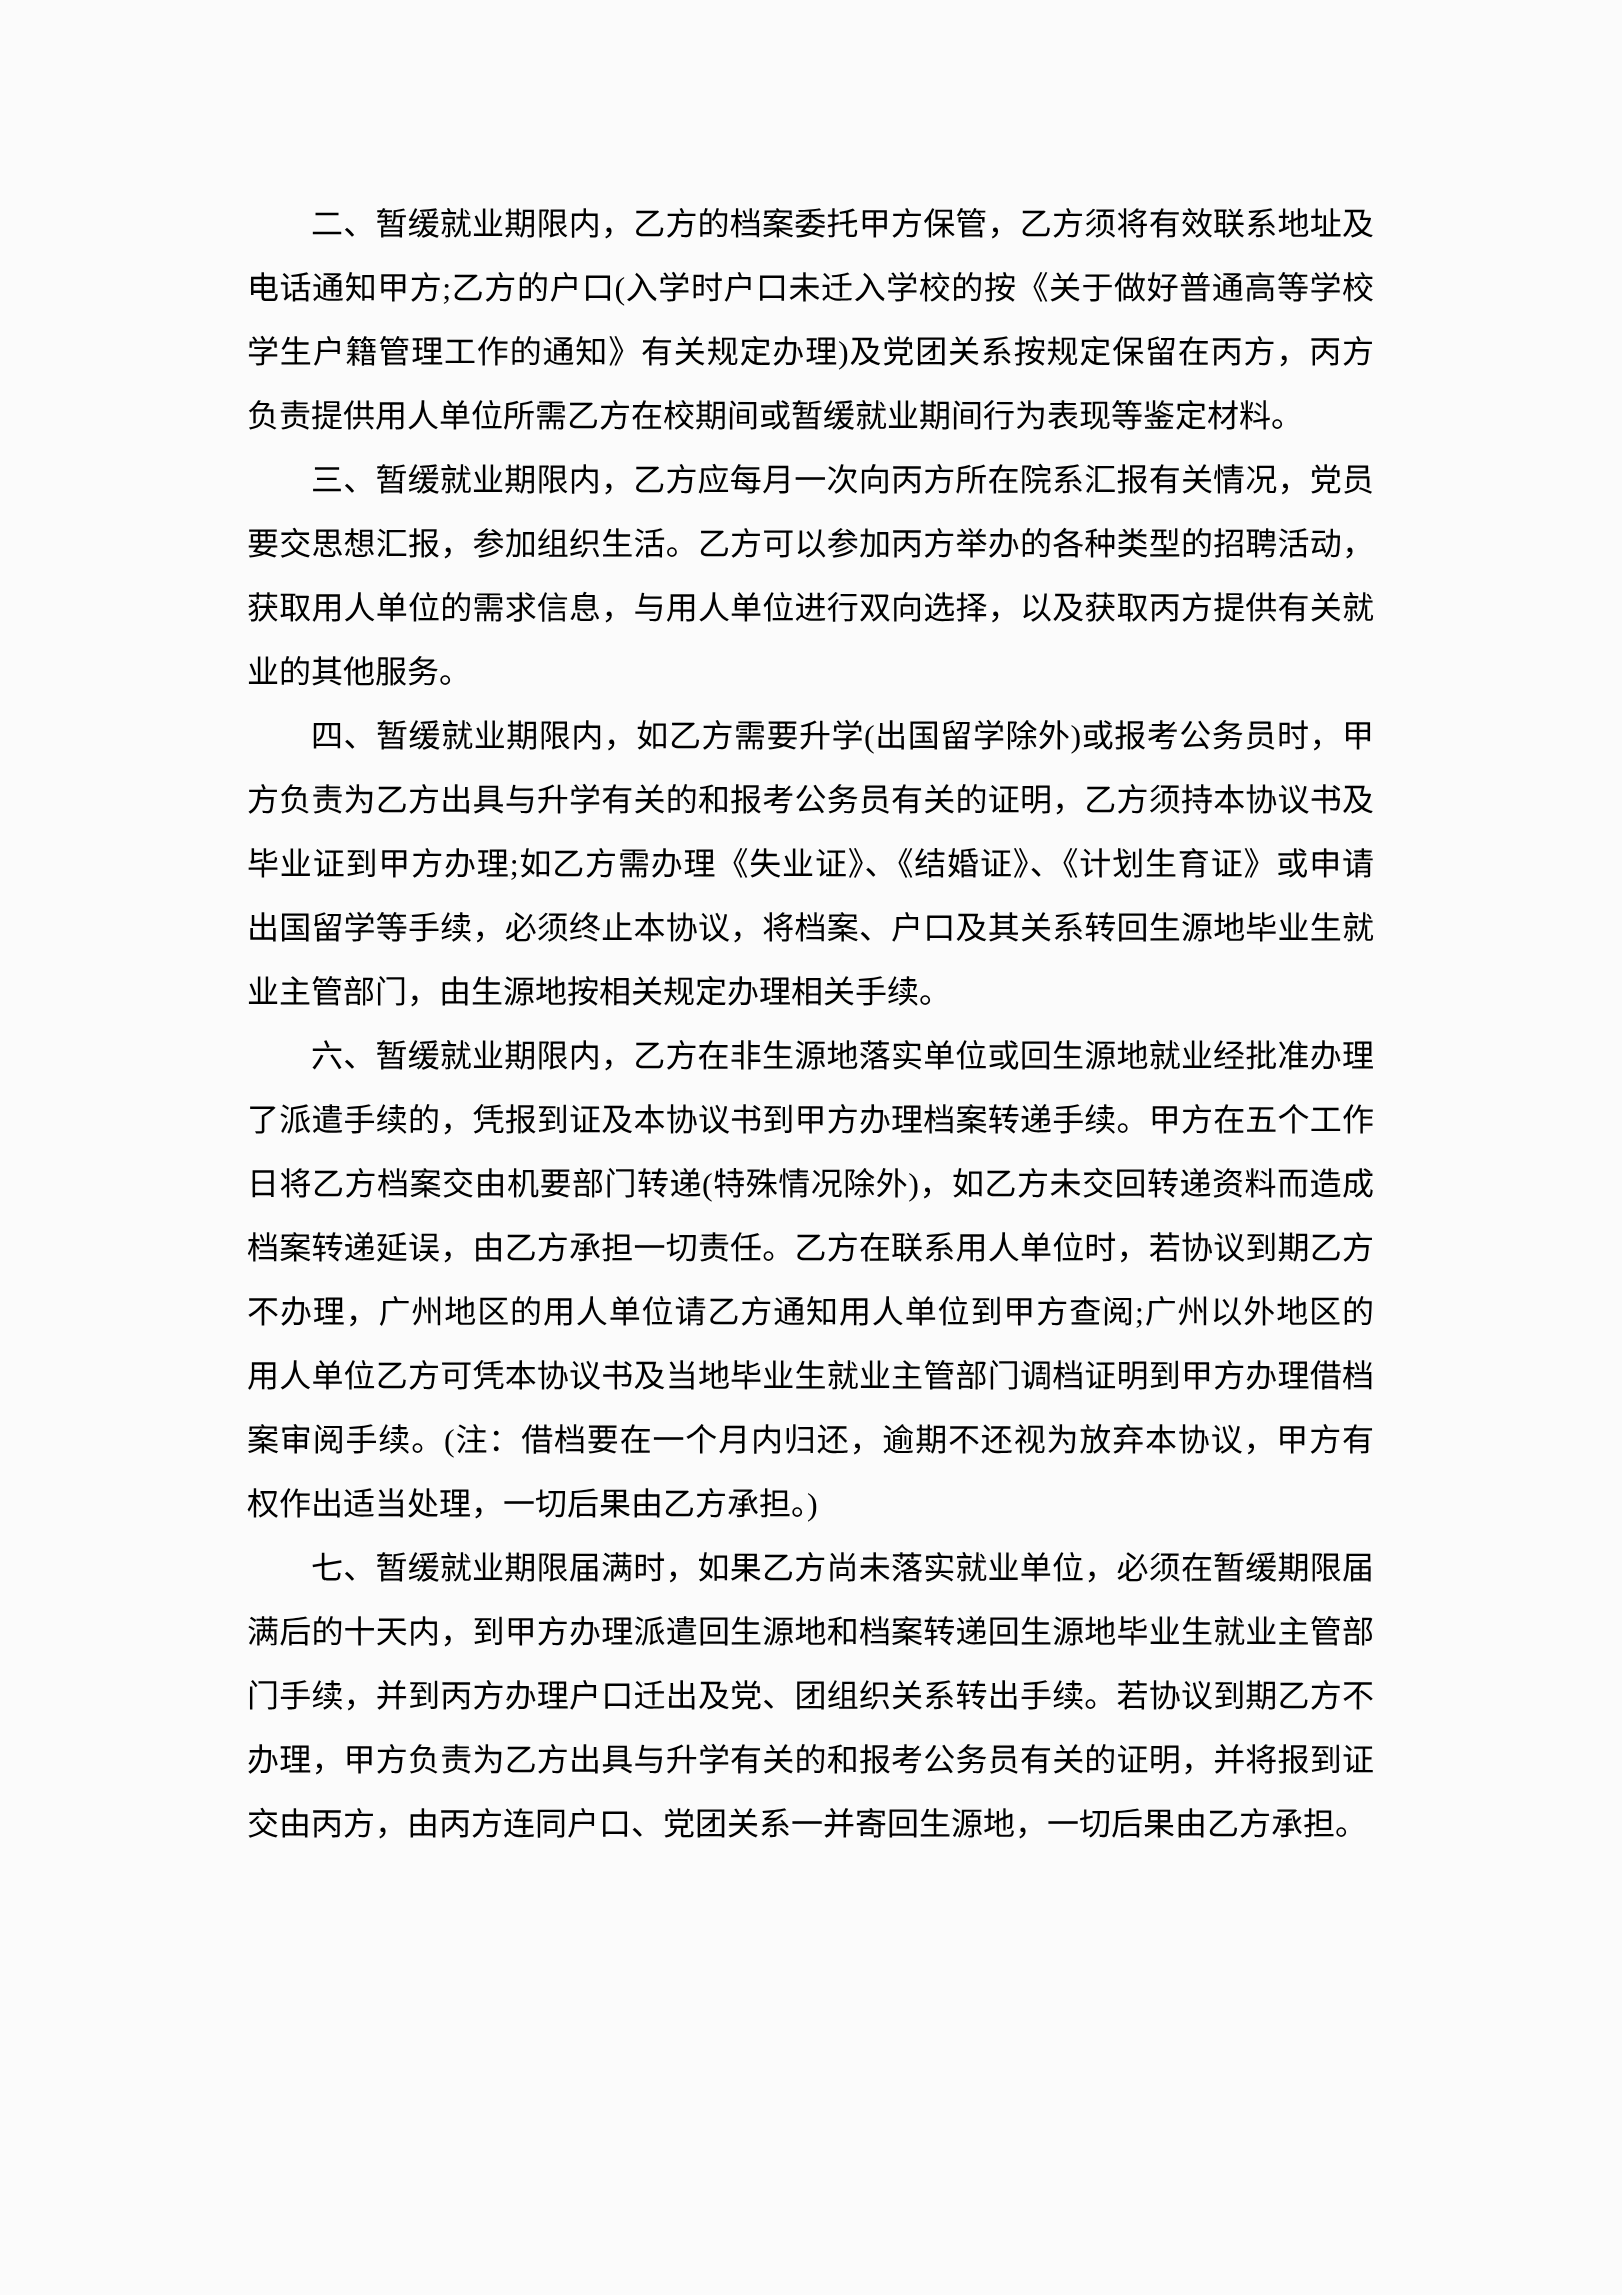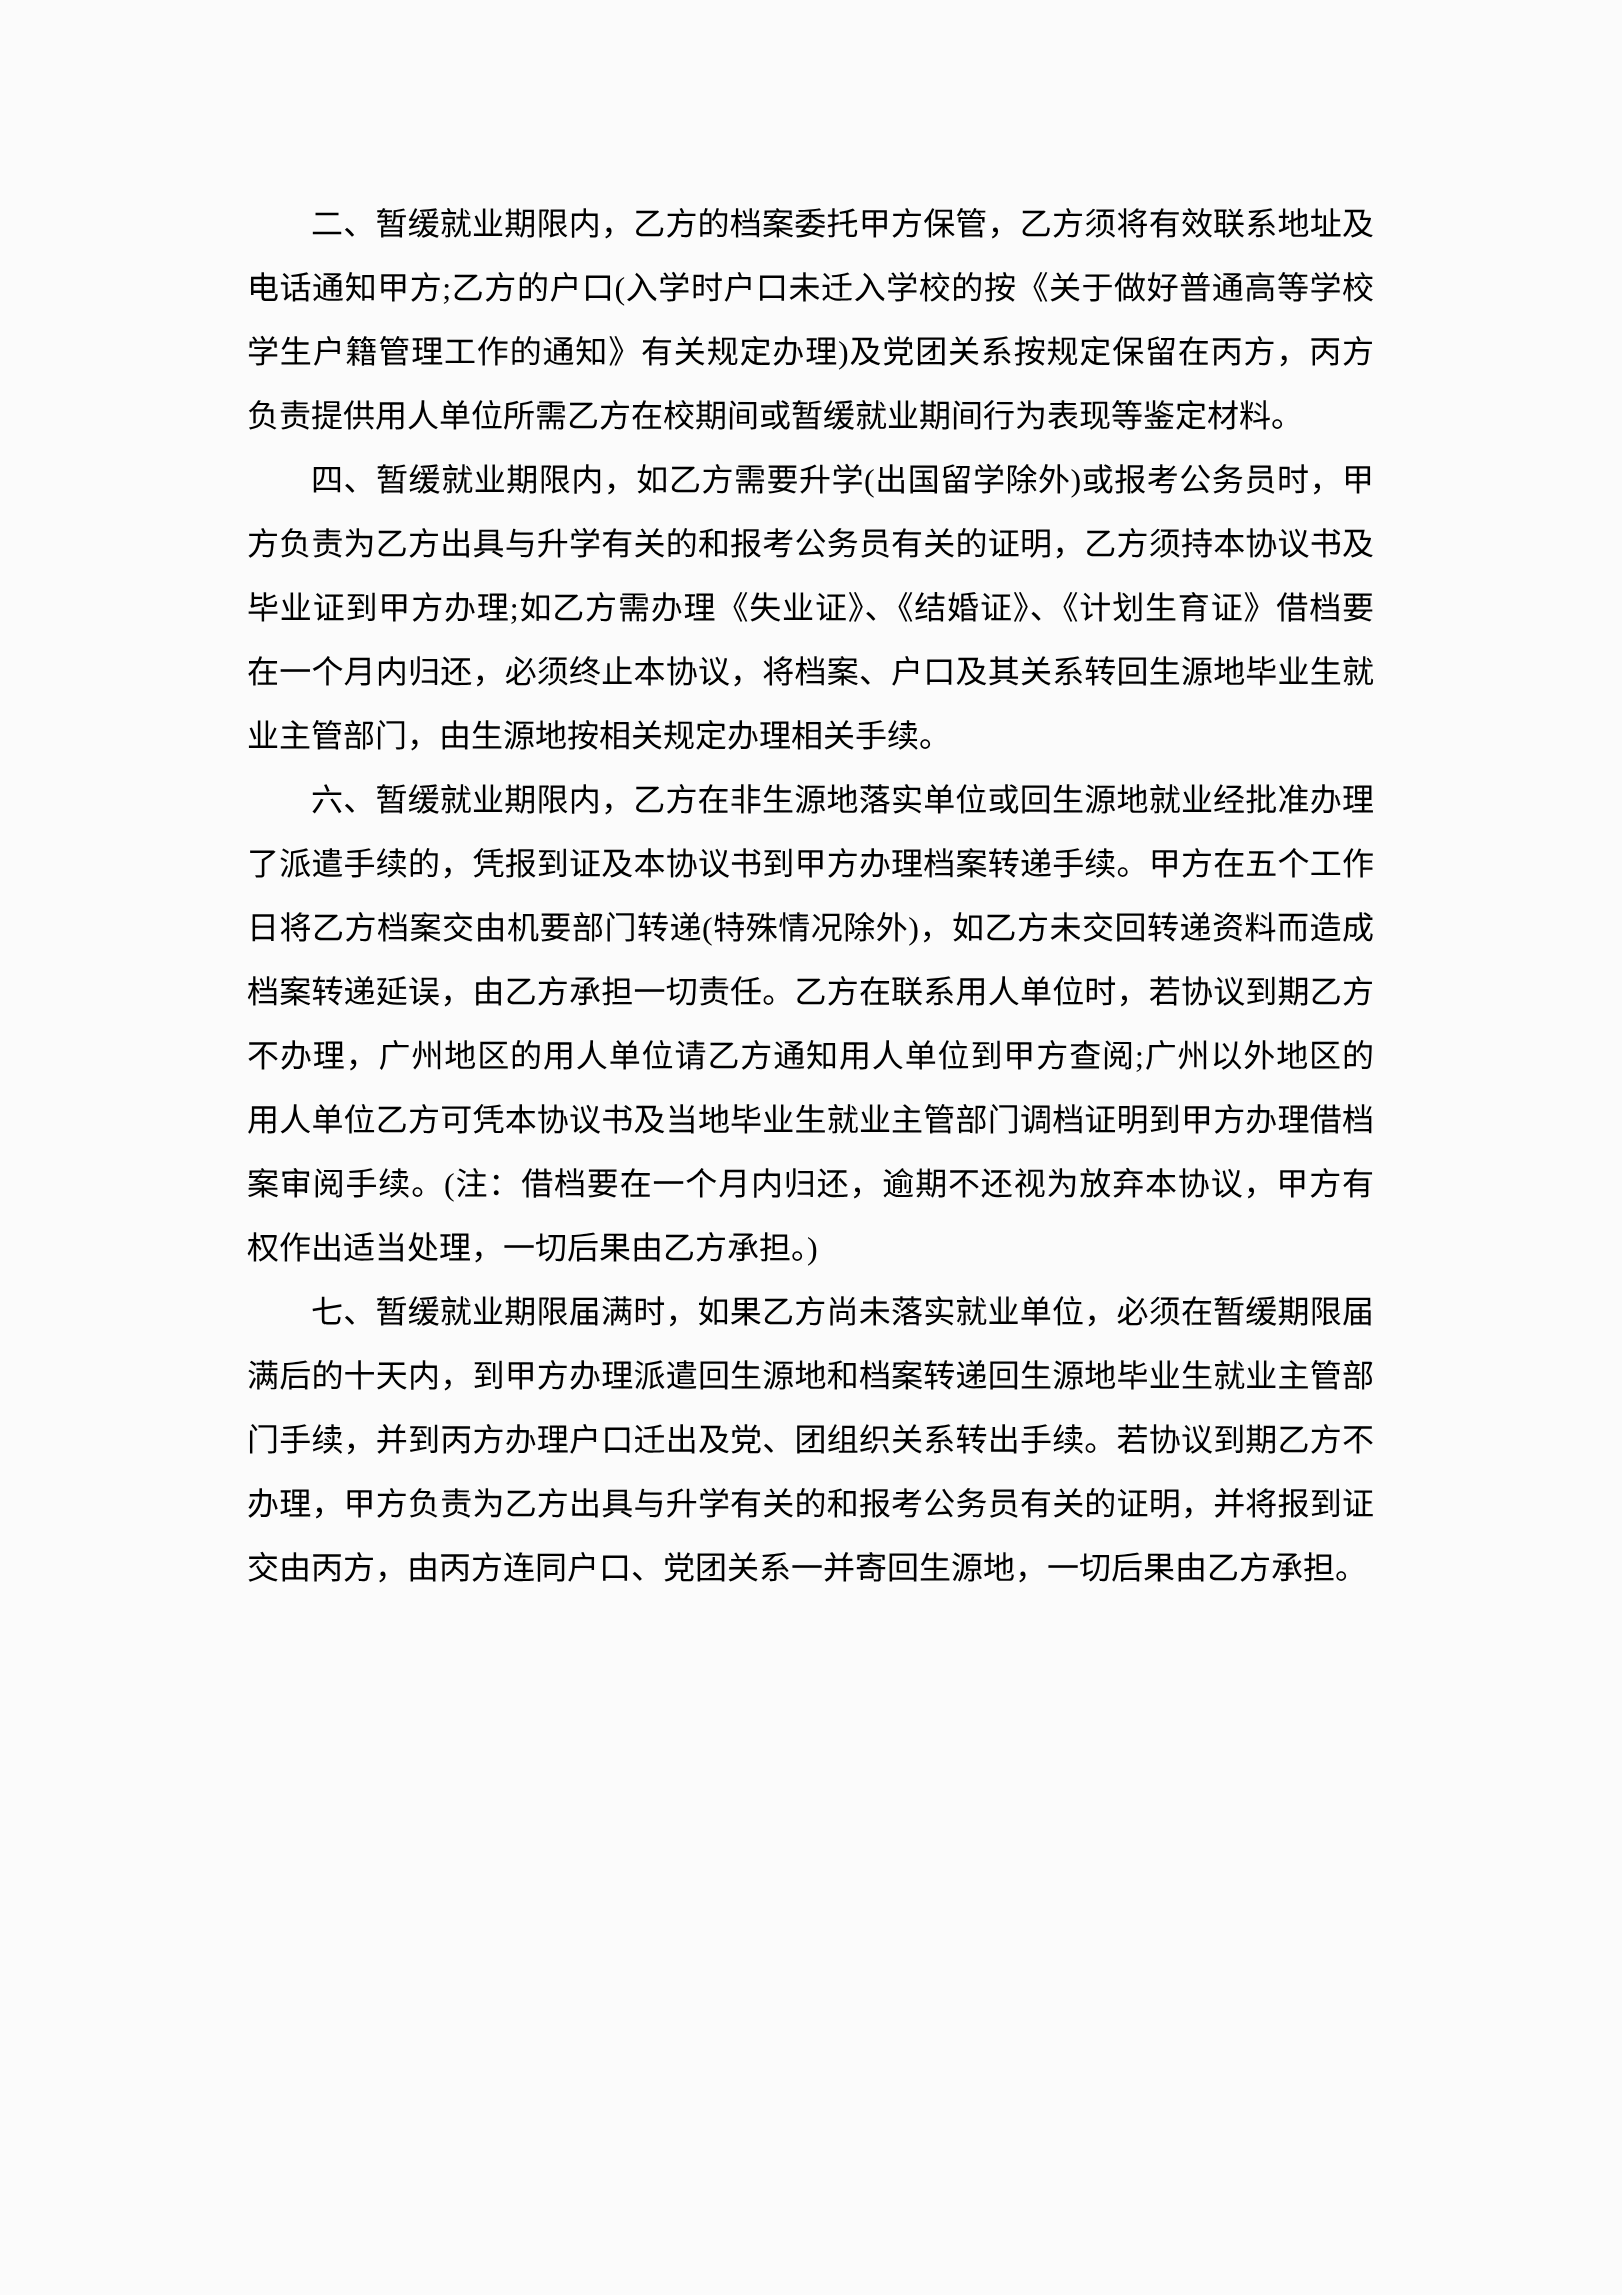--- a/index.html
+++ b/index.html
@@ -38,18 +38,19 @@
       word-break: normal;
       font-weight: 400;
     }
   </style>
 </head>
 <body>
 
 <main class="page">
   <section class="content">
     <p class="clause">二、暂缓就业期限内，乙方的档案委托甲方保管，乙方须将有效联系地址及电话通知甲方;乙方的户口(入学时户口未迁入学校的按《关于做好普通高等学校学生户籍管理工作的通知》有关规定办理)及党团关系按规定保留在丙方，丙方负责提供用人单位所需乙方在校期间或暂缓就业期间行为表现等鉴定材料。</p>
-    <p class="clause">四、暂缓就业期限内，如乙方需要升学(出国留学除外)或报考公务员时，甲方负责为乙方出具与升学有关的和报考公务员有关的证明，乙方须持本协议书及毕业证到甲方办理;如乙方需办理《失业证》、《结婚证》、《计划生育证》借档要在一个月内归还，必须终止本协议，将档案、户口及其关系转回生源地毕业生就业主管部门，由生源地按相关规定办理相关手续。</p>
+    <p class="clause">三、暂缓就业期限内，乙方应每月一次向丙方所在院系汇报有关情况，党员要交思想汇报，参加组织生活。乙方可以参加丙方举办的各种类型的招聘活动，获取用人单位的需求信息，与用人单位进行双向选择，以及获取丙方提供有关就业的其他服务。</p>
+    <p class="clause">四、暂缓就业期限内，如乙方需要升学(出国留学除外)或报考公务员时，甲方负责为乙方出具与升学有关的和报考公务员有关的证明，乙方须持本协议书及毕业证到甲方办理;如乙方需办理《失业证》、《结婚证》、《计划生育证》或申请出国留学等手续，必须终止本协议，将档案、户口及其关系转回生源地毕业生就业主管部门，由生源地按相关规定办理相关手续。</p>
     <p class="clause">六、暂缓就业期限内，乙方在非生源地落实单位或回生源地就业经批准办理了派遣手续的，凭报到证及本协议书到甲方办理档案转递手续。甲方在五个工作日将乙方档案交由机要部门转递(特殊情况除外)，如乙方未交回转递资料而造成档案转递延误，由乙方承担一切责任。乙方在联系用人单位时，若协议到期乙方不办理，广州地区的用人单位请乙方通知用人单位到甲方查阅;广州以外地区的用人单位乙方可凭本协议书及当地毕业生就业主管部门调档证明到甲方办理借档案审阅手续。(注：借档要在一个月内归还，逾期不还视为放弃本协议，甲方有权作出适当处理，一切后果由乙方承担。)</p>
     <p class="clause">七、暂缓就业期限届满时，如果乙方尚未落实就业单位，必须在暂缓期限届满后的十天内，到甲方办理派遣回生源地和档案转递回生源地毕业生就业主管部门手续，并到丙方办理户口迁出及党、团组织关系转出手续。若协议到期乙方不办理，甲方负责为乙方出具与升学有关的和报考公务员有关的证明，并将报到证交由丙方，由丙方连同户口、党团关系一并寄回生源地，一切后果由乙方承担。</p>
   </section>
 </main>
 
 
 </body></html>

